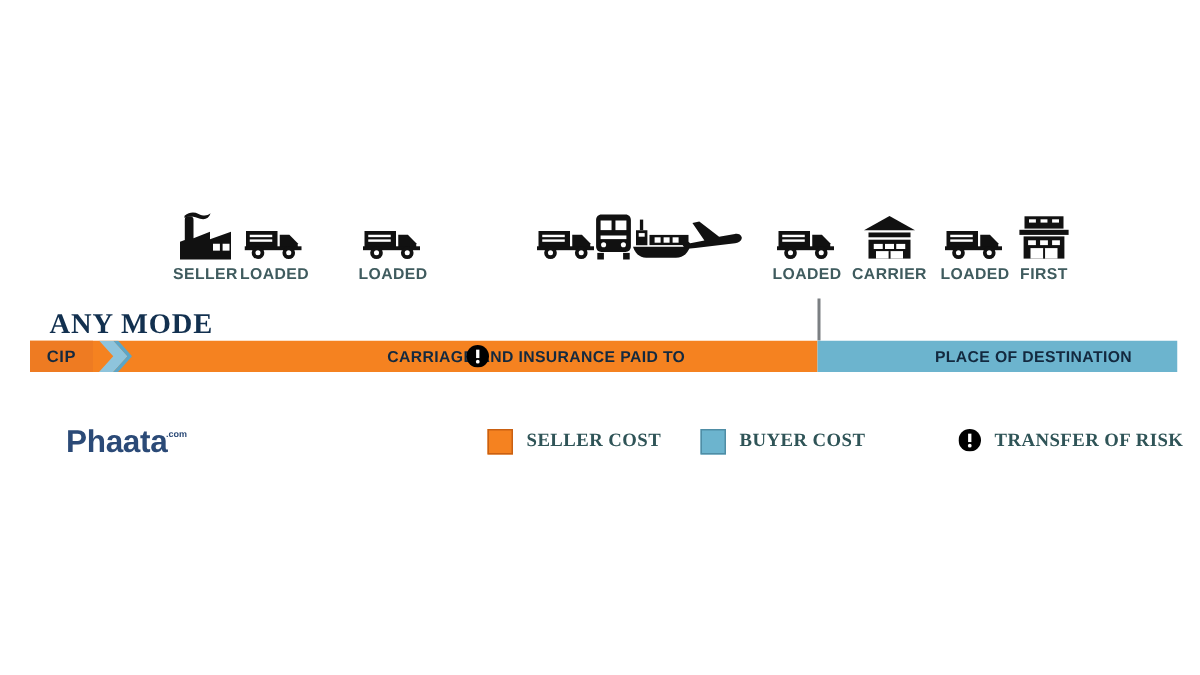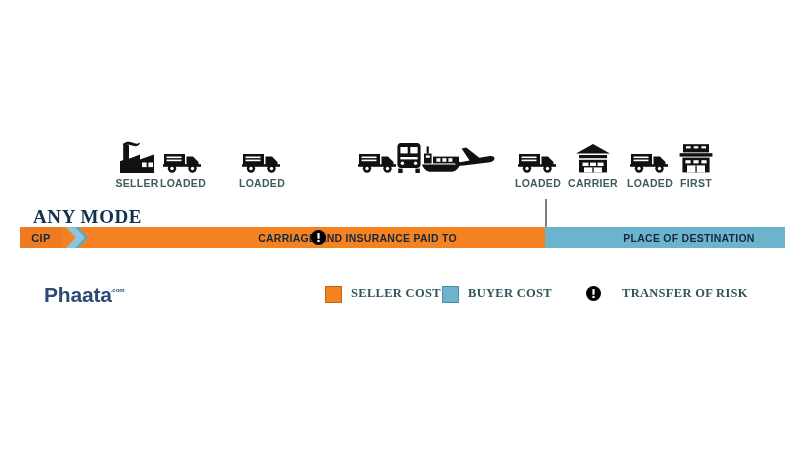--- a/index.html
+++ b/index.html
@@ -406,26 +406,26 @@
 
   <div class="brand">
     <span>Phaata</span><sup>.com</sup>
   </div>
 
   <div class="legend-item" style="left:313px;">
     <div class="sw sw-seller"></div>
     <div class="legend-text">SELLER COST</div>
   </div>
 
-  <div class="legend-item" style="left:430px;">
+  <div class="legend-item" style="left:455px;">
     <div class="sw sw-buyer"></div>
     <div class="legend-text">BUYER COST</div>
   </div>
 
-  <div class="legend-item" style="left:574px;gap:12px;">
+  <div class="legend-item" style="left:627px;">
     <div class="risk-dot-legend">
       <svg width="15" height="15" viewBox="0 0 15 15" aria-hidden="true">
         <circle cx="7.5" cy="7.5" r="7.5" fill="#000"></circle>
         <rect x="6.4" y="3.1" width="2.2" height="5.6" fill="#fff"></rect>
         <circle cx="7.5" cy="11.1" r="1.25" fill="#fff"></circle>
       </svg>
     </div>
     <div class="legend-text">TRANSFER OF RISK</div>
   </div>
 

